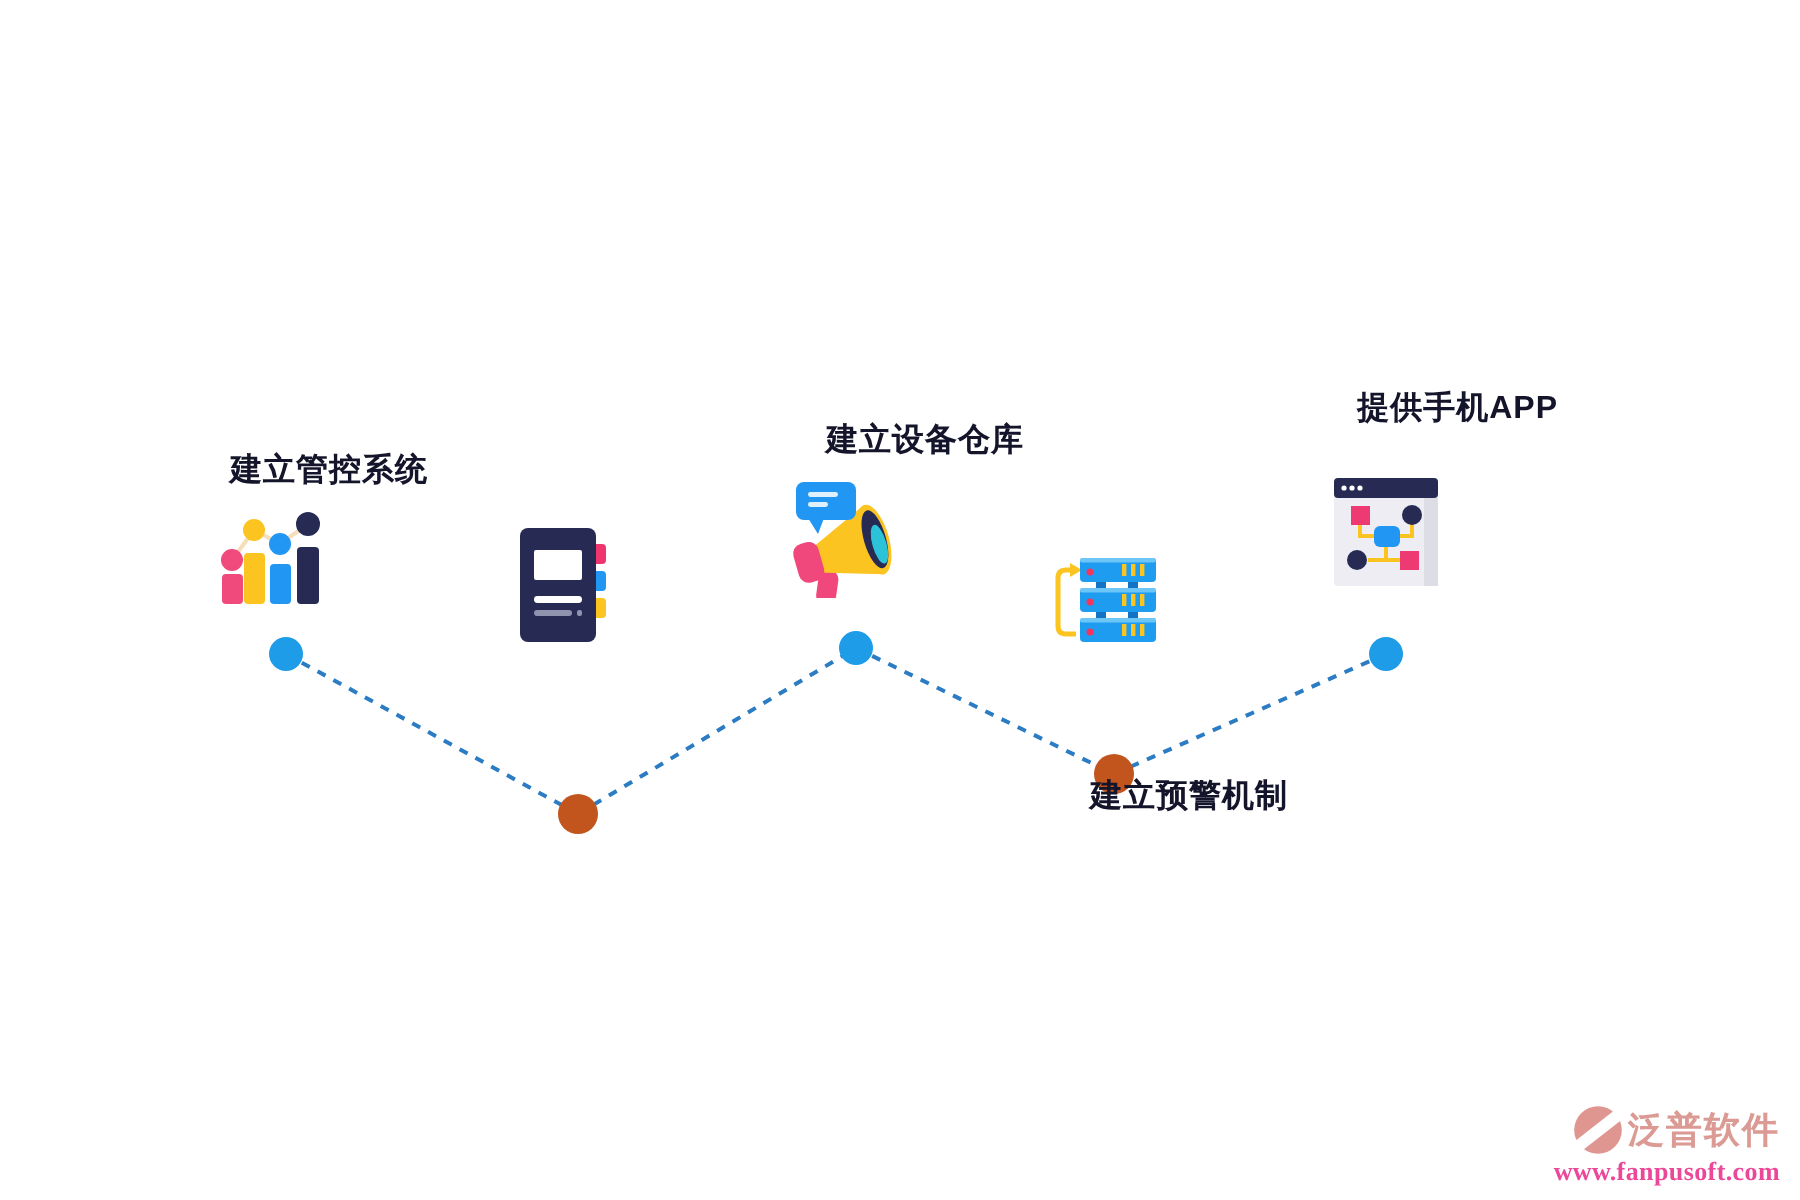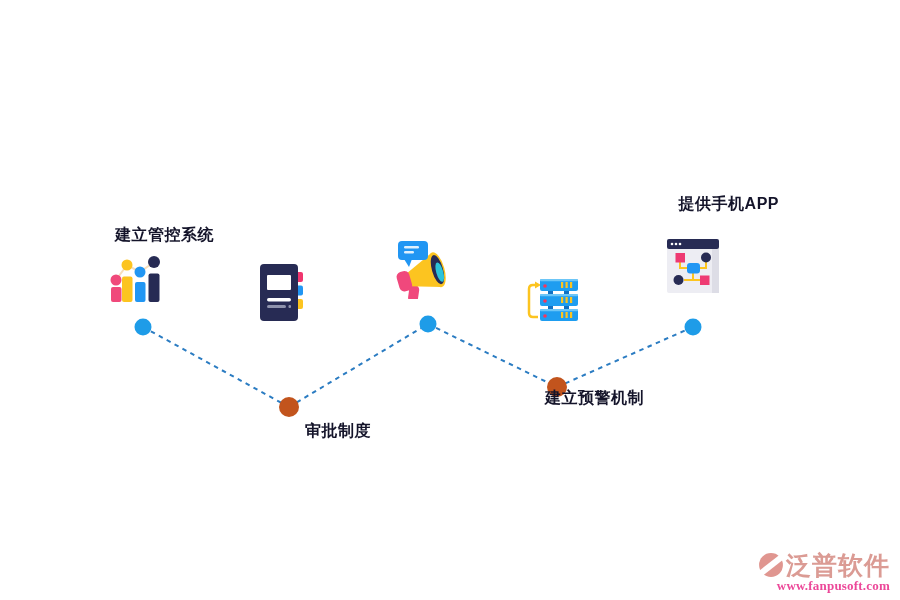--- a/index.html
+++ b/index.html
@@ -23,21 +23,21 @@
   .i3{left:392px;top:241px;width:64px;height:58px;}
   .i4{left:522px;top:276px;width:58px;height:48px;}
   .i5{left:667px;top:239px;width:52px;height:54px;}
   .watermark{
     position:absolute;right:10px;top:552px;width:132px;
     display:flex;flex-direction:column;align-items:flex-end;
   }
   .brand-row{display:flex;align-items:center;gap:2px;}
   .brand-name{
     font-family:"Liberation Sans",sans-serif;font-weight:700;
-    font-size:25px;color:#db9b94;letter-spacing:1px;line-height:24px;
+    font-size:18px;color:#db9b94;letter-spacing:1px;line-height:24px;
   }
   .brand-url{
     font-family:"Liberation Serif",serif;font-weight:700;
     font-size:13px;color:#ec4899;letter-spacing:0.2px;margin-top:0px;
   }
 </style>
 </head>
 <body>
 
 <div class="canvas">
@@ -73,23 +73,23 @@
     <rect x="36" y="9" width="10" height="10" rx="2" fill="#f0356e"></rect>
     <rect x="36" y="22.5" width="10" height="10" rx="2" fill="#2196f3"></rect>
     <rect x="36" y="36" width="10" height="10" rx="2" fill="#fcc420"></rect>
     <rect x="3" y="1" width="38" height="57" rx="4" fill="#272b54"></rect>
     <rect x="10" y="12" width="24" height="15" rx="1" fill="#ffffff"></rect>
     <rect x="10" y="35" width="24" height="3.5" rx="1.7" fill="#ffffff"></rect>
     <rect x="10" y="42" width="19" height="3" rx="1.5" fill="#8f93ad"></rect>
     <rect x="31.5" y="42" width="2.5" height="3" rx="1" fill="#8f93ad"></rect>
   </svg>
   <div class="label l2">
-    <div>审批制度</div>
   </div>
 
+  <div class="label l3">建立设备仓库</div>
   <svg class="icon i3" viewBox="0 0 64 58" xmlns="http://www.w3.org/2000/svg">
     <g transform="rotate(-16 34 34)">
       <rect x="14" y="40" width="10" height="18" rx="5" fill="#f0487c" transform="rotate(24 19 44)"></rect>
       <polygon points="14,28 46,14 46,50 14,40" fill="#fcc420"></polygon>
       <ellipse cx="46" cy="32" rx="7.5" ry="18" fill="#fcc420"></ellipse>
       <ellipse cx="46.5" cy="32" rx="5.5" ry="15" fill="#272b54"></ellipse>
       <ellipse cx="48" cy="35" rx="3.5" ry="10" fill="#2cc3d9"></ellipse>
       <rect x="5" y="24" width="13" height="20" rx="5" fill="#f0487c"></rect>
     </g>
     <rect x="6" y="0" width="30" height="19" rx="4" fill="#2196f3"></rect>

